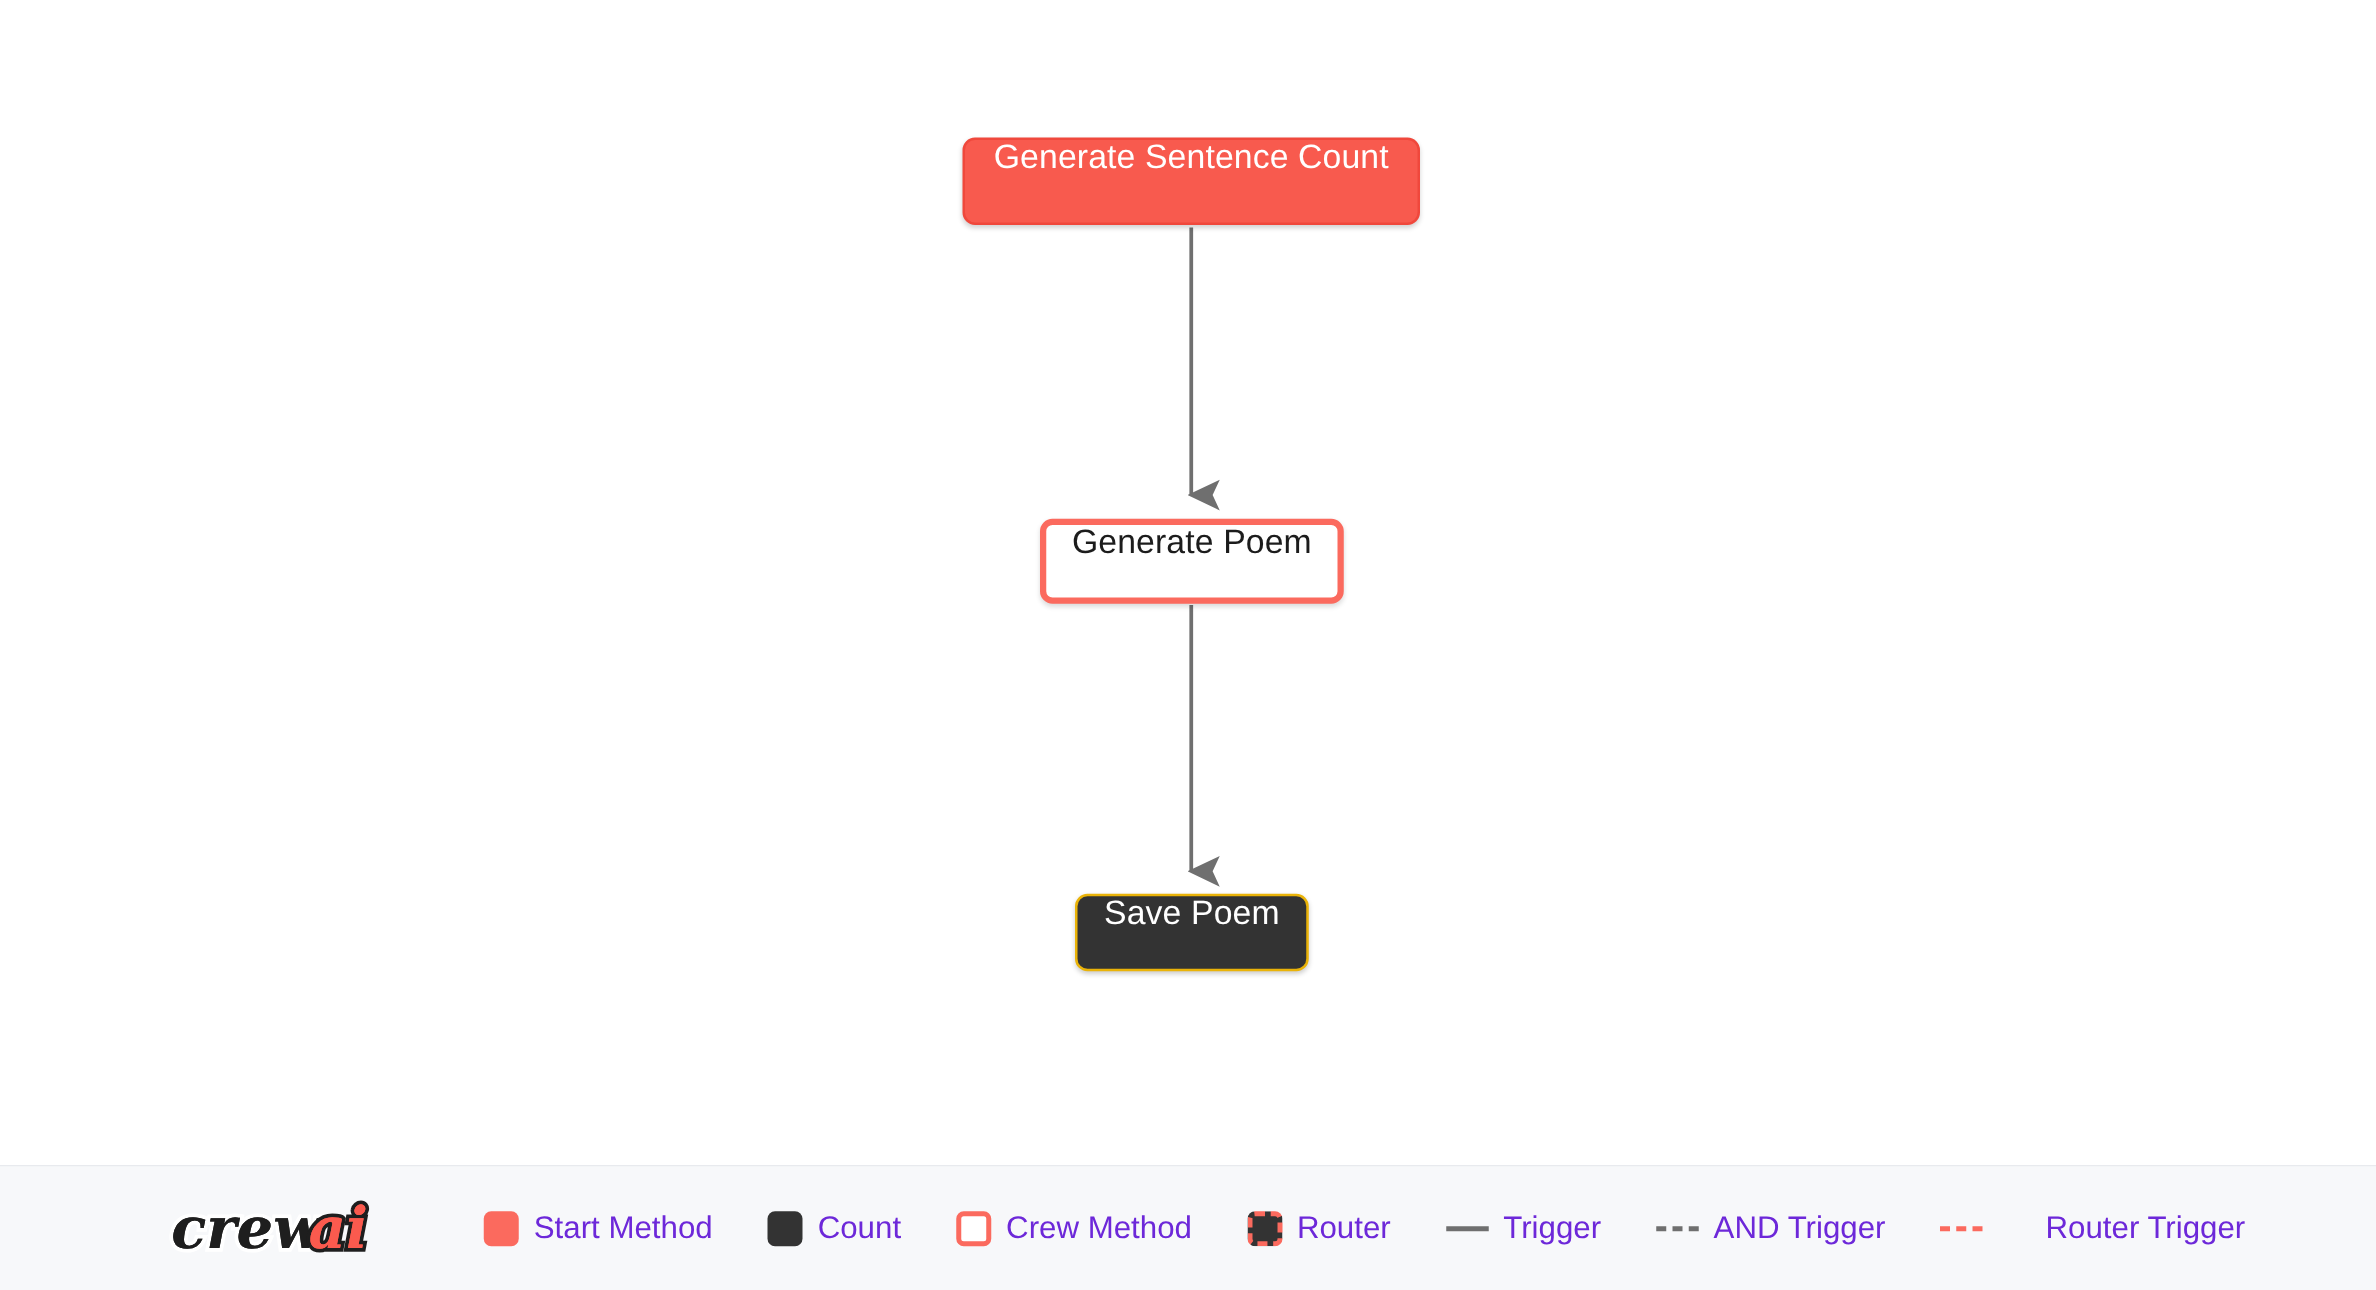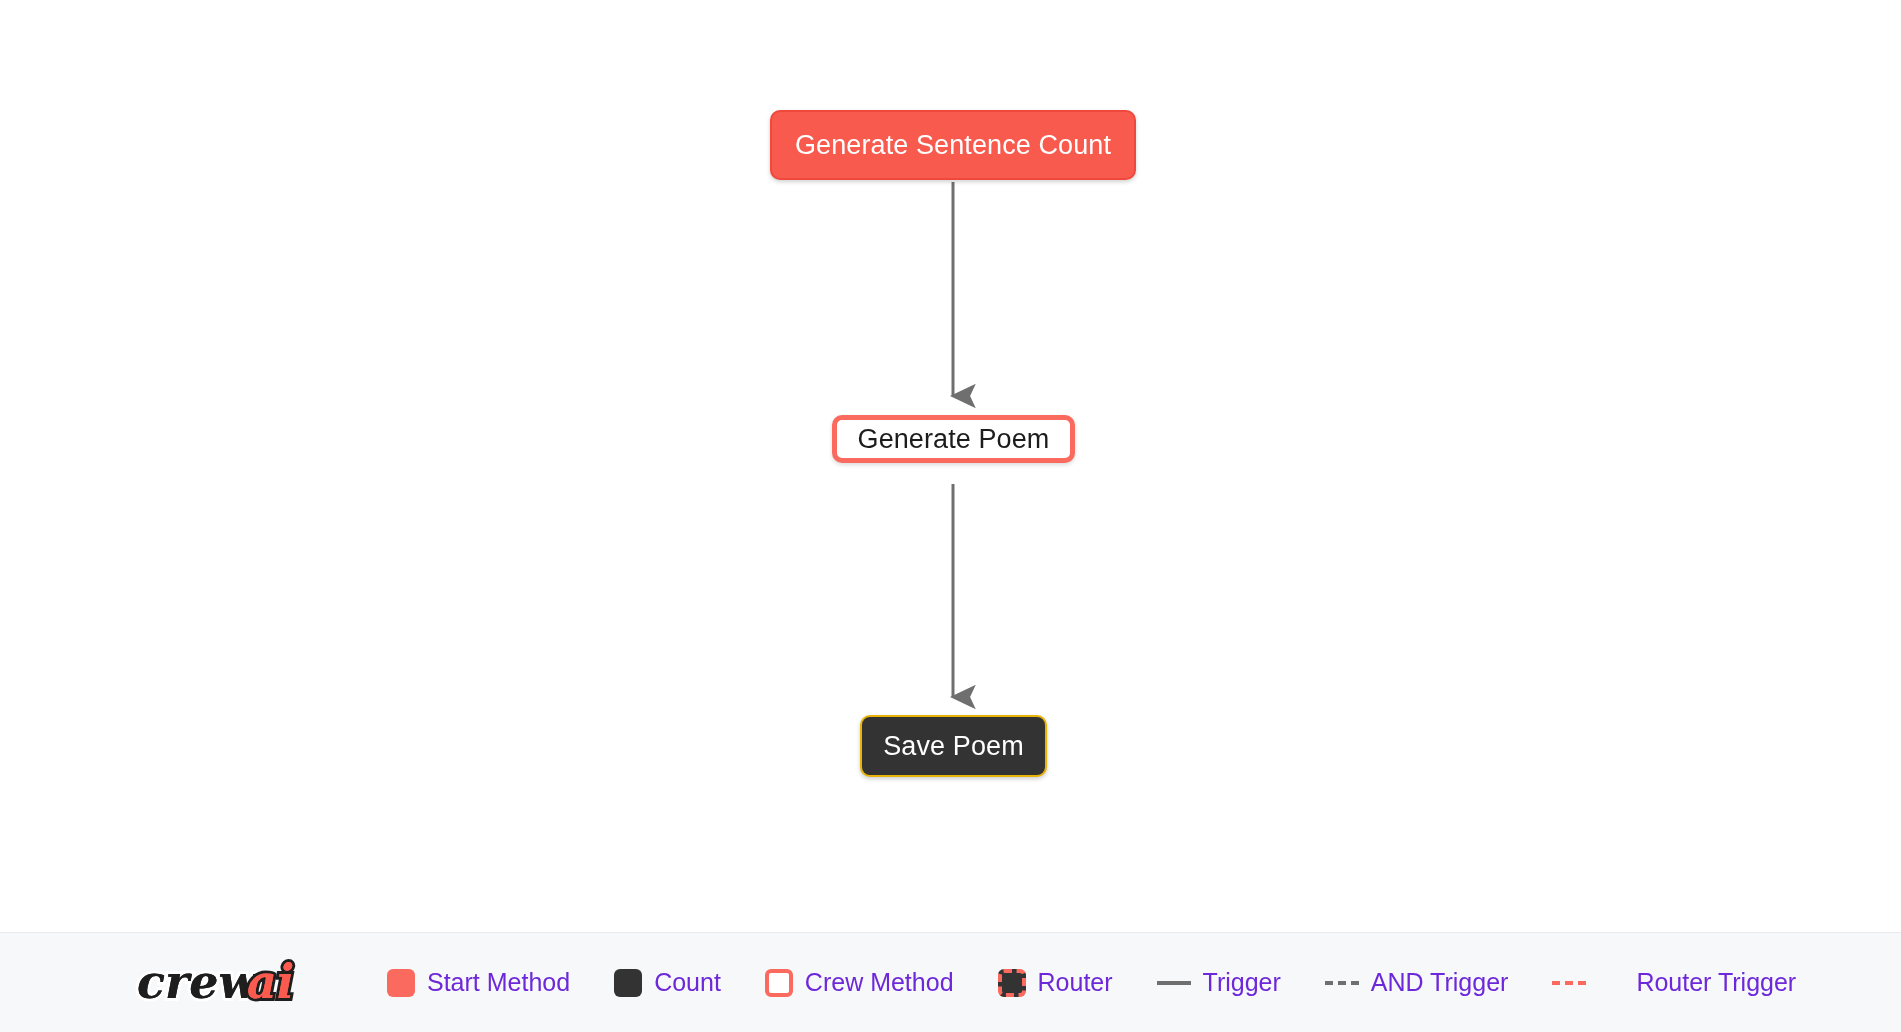--- a/index.html
+++ b/index.html
@@ -33,21 +33,20 @@
     position: absolute;
     left: 0; top: 0;
     width: 1901px;
     height: 932px;
     pointer-events: none;
   }
 
   .node {
     position: absolute;
     display: flex;
-    align-items: center;
     justify-content: center;
     border-radius: 10px;
     white-space: nowrap;
     font-size: 27px;
     line-height: 1;
     letter-spacing: 0.1px;
   }
 
   .node-label {
     display: block;
@@ -170,21 +169,21 @@
 
       <g>
         <line x1="953" y1="484" x2="953" y2="697" stroke="#6f6f6f" stroke-width="3" marker-end="url(#arrowhead)"></line>
       </g>
     </svg>
 
     <div class="node node--start" style="left:770px; top:110px; width:366px; height:70px;">
       <span class="node-label">Generate Sentence Count</span>
     </div>
 
-    <div class="node node--crew" style="left:832px; top:415px; width:243px; height:48px;">
+    <div class="node node--crew" style="left:832px; top:415px; width:243px; height:68px;">
       <span class="node-label">Generate Poem</span>
     </div>
 
     <div class="node node--method" style="left:860px; top:715px; width:187px; height:62px;">
       <span class="node-label">Save Poem</span>
     </div>
 
   </div>
 
   <div id="legend">

